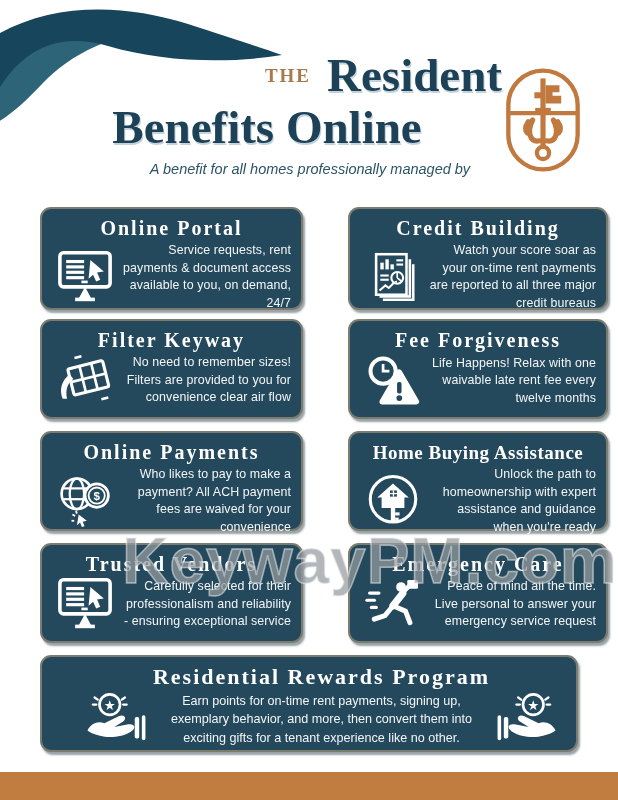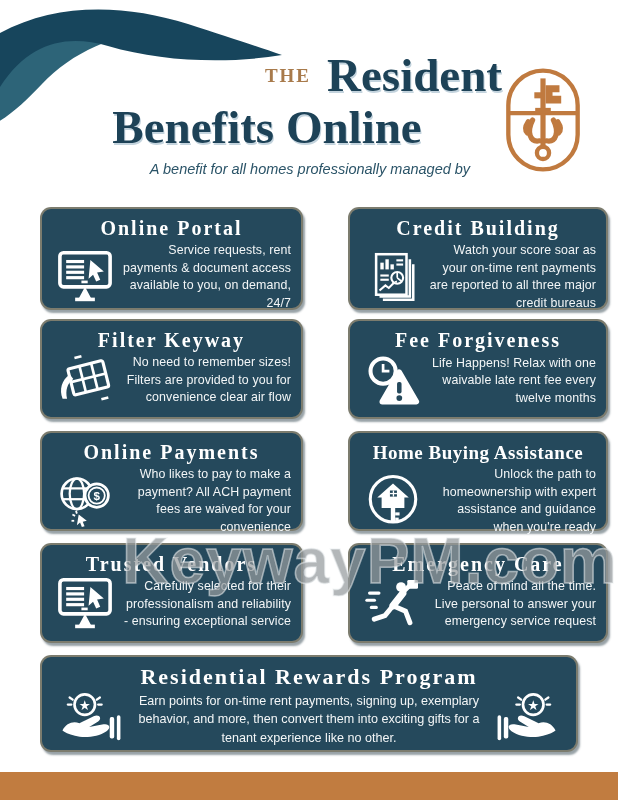--- a/index.html
+++ b/index.html
@@ -29,21 +29,21 @@
   .c-icon{width:70px;flex:0 0 70px;display:flex;justify-content:center;align-items:center;}
   .c-body{flex:1;text-align:right;font-size:12.4px;line-height:1.42;letter-spacing:0.1px;color:#f3f6f7;}
 
   .col-l{left:40px;width:263px;}
   .col-r{left:328px;width:260px;margin-left:20px;}
   .row-1{top:207px;height:103px;}
   .row-2{top:319px;height:100px;}
   .row-3{top:431px;height:100px;}
   .row-4{top:543px;height:100px;}
 
-  .rewards{top:655px;left:40px;width:538px;height:97px;}
+  .rewards{top:655px;left:40px;width:538px;height:97px;padding-left:25px;}
   .rewards .c-title{font-size:22px;margin-top:7px;}
   .rewards-row{display:flex;align-items:center;padding:0 14px;}
   .rewards-body{flex:1;text-align:center;font-size:12.6px;line-height:1.45;color:#f3f6f7;padding:2px 6px 0 6px;}
   .mirror{transform:scaleX(-1);}
 
   
   .watermark{position:absolute;top:524px;left:0;width:618px;text-align:right;z-index:5;
              font-size:64px;font-weight:bold;letter-spacing:1px;color:rgba(150,155,158,0.72);
              -webkit-text-stroke:1.5px rgba(235,238,240,0.55);pointer-events:none;}
 

